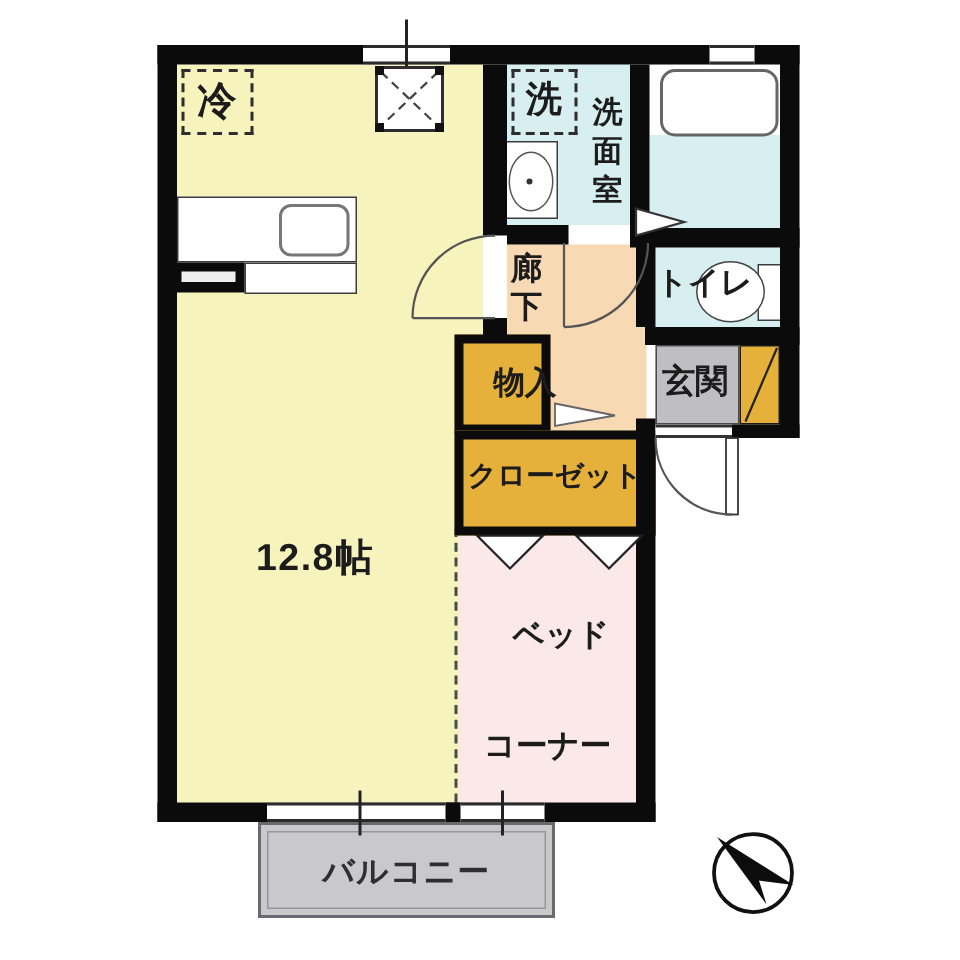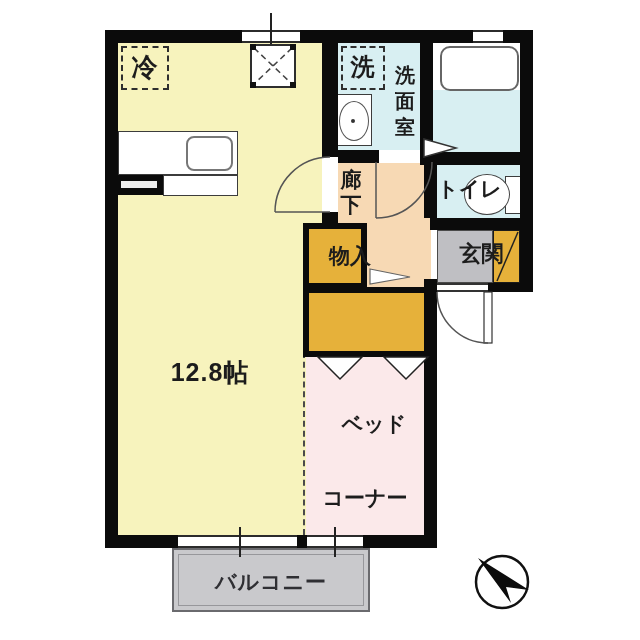--- a/index.html
+++ b/index.html
@@ -136,20 +136,21 @@
     <span>室</span>
   </div>
 
 
   <div class="vlbl" style="left:337px;top:167px;width:28px;font-size:21px;line-height:25px;">
     <span>廊</span>
     <span>下</span>
   </div>
 
   <div class="lbl" style="left:425px;top:177px;width:89px;font-size:21px;letter-spacing:0;">トイレ</div>
-  <div class="lbl" style="left:452px;top:241px;width:59px;font-size:22px;letter-spacing:0;text-align:center;">玄関</div>
+  <div class="lbl" style="left:434px;top:241px;width:59px;font-size:22px;letter-spacing:0;text-align:center;">玄関</div>
   <div class="lbl" style="left:303px;top:244px;width:64px;font-size:21px;letter-spacing:0;margin-left:15px;">物入</div>
+  <div class="lbl" style="left:303px;top:307px;width:134px;font-size:19px;letter-spacing:0;">クローゼット</div>
 
   <div class="lbl" style="left:306px;top:412px;width:136px;font-size:21px;letter-spacing:0;">ベッド</div>
   <div class="lbl" style="left:306px;top:439px;width:118px;font-size:21px;letter-spacing:0;margin-top:47px;">コーナー</div>
 
   <div class="lbl" style="left:172px;top:570px;width:198px;font-size:21px;color:#2f2f33;letter-spacing:1px;">バルコニー</div>
 </div>
 
 </body></html>

